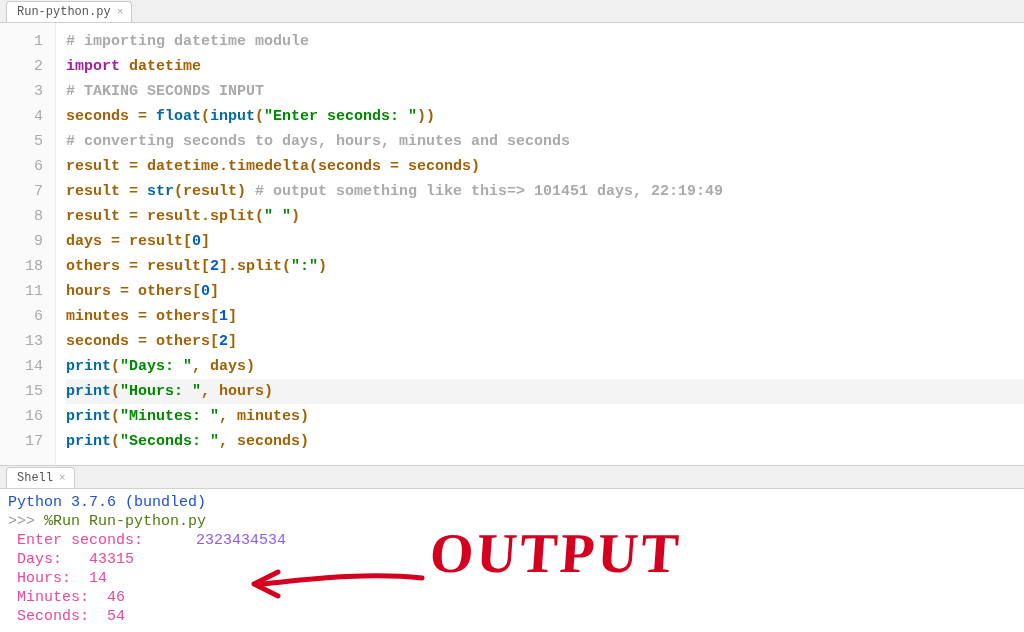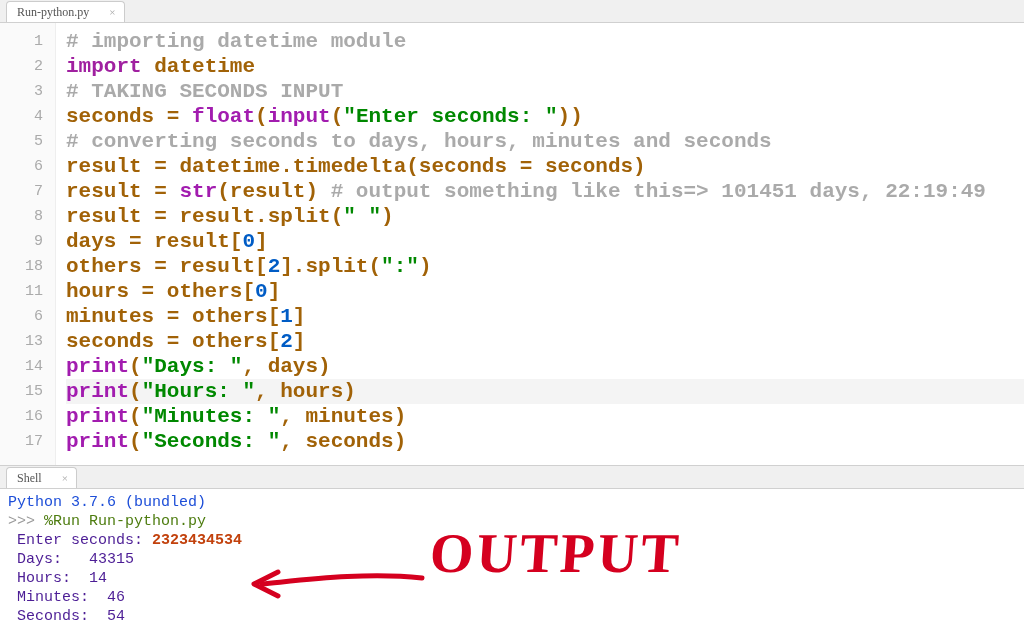--- a/index.html
+++ b/index.html
@@ -22,26 +22,26 @@
     align-items: flex-end;
     padding-left: 6px;
   }
   .tab {
     background: #fff;
     border: 1px solid #ccc;
     border-bottom: none;
     border-top-left-radius: 4px;
     border-top-right-radius: 4px;
     padding: 2px 8px 2px 10px;
-    font-family: Liberation Serif, serif;
+    font-family: Liberation Mono, monospace;
     font-size: 12px;
     color: #555;
     display: flex;
     align-items: center;
-    gap: 20px;
+    gap: 6px;
     height: 21px;
   }
   .tab .close {
     color: #aaa;
     font-size: 11px;
     cursor: pointer;
   }
   .editor {
     flex: 1 1 auto;
     display: flex;
@@ -57,49 +57,49 @@
     color: #aaa;
     font-size: 15px;
     line-height: 25px;
     border-right: 1px solid #eee;
     user-select: none;
   }
   .code {
     padding: 6px 0 6px 10px;
     white-space: pre;
     line-height: 25px;
-    font-size: 21px;
+    font-size: 15px;
     font-weight: bold;
     flex: 1;
   }
   .code .line { display: block; height: 25px; }
   .code .line.current { background: #f4f4f4; }
   .c-comment { color: #aaa; font-style: normal; }
   .c-kw { color: #a020a0; }
-  .c-builtin { color: #a21caf; }
+  .c-builtin { color: #0369a1; }
   .c-str { color: #008800; }
   .c-num { color: #005cc5; }
   .c-plain { color: #a16207; }
 
   .shell-panel {
     flex: 0 0 auto;
     background: #fff;
   }
   .shell-body {
     padding: 4px 8px 6px 8px;
     font-size: 15px;
     line-height: 19px;
     font-weight: normal;
     white-space: pre;
   }
   .sh-muted { color: #1d4ed8; }
   .sh-prompt { color: #9a9a9a; }
   .sh-magic { color: #4d7c0f; }
-  .sh-input { color: #c2410c; font-weight: bold; }
-  .sh-out { color: #4c1d95; }
+  .sh-input { color: #8b5cf6; font-weight: normal; margin-left: 44px; }
+  .sh-out { color: #ec4899; }
   .annot {
     position: absolute;
     color: #d5001f;
     font-family: "Comic Sans MS", "Brush Script MT", cursive;
     font-weight: 900;
     pointer-events: none;
   }
   .annot-text {
     font-size: 56px;
     letter-spacing: 3px;

